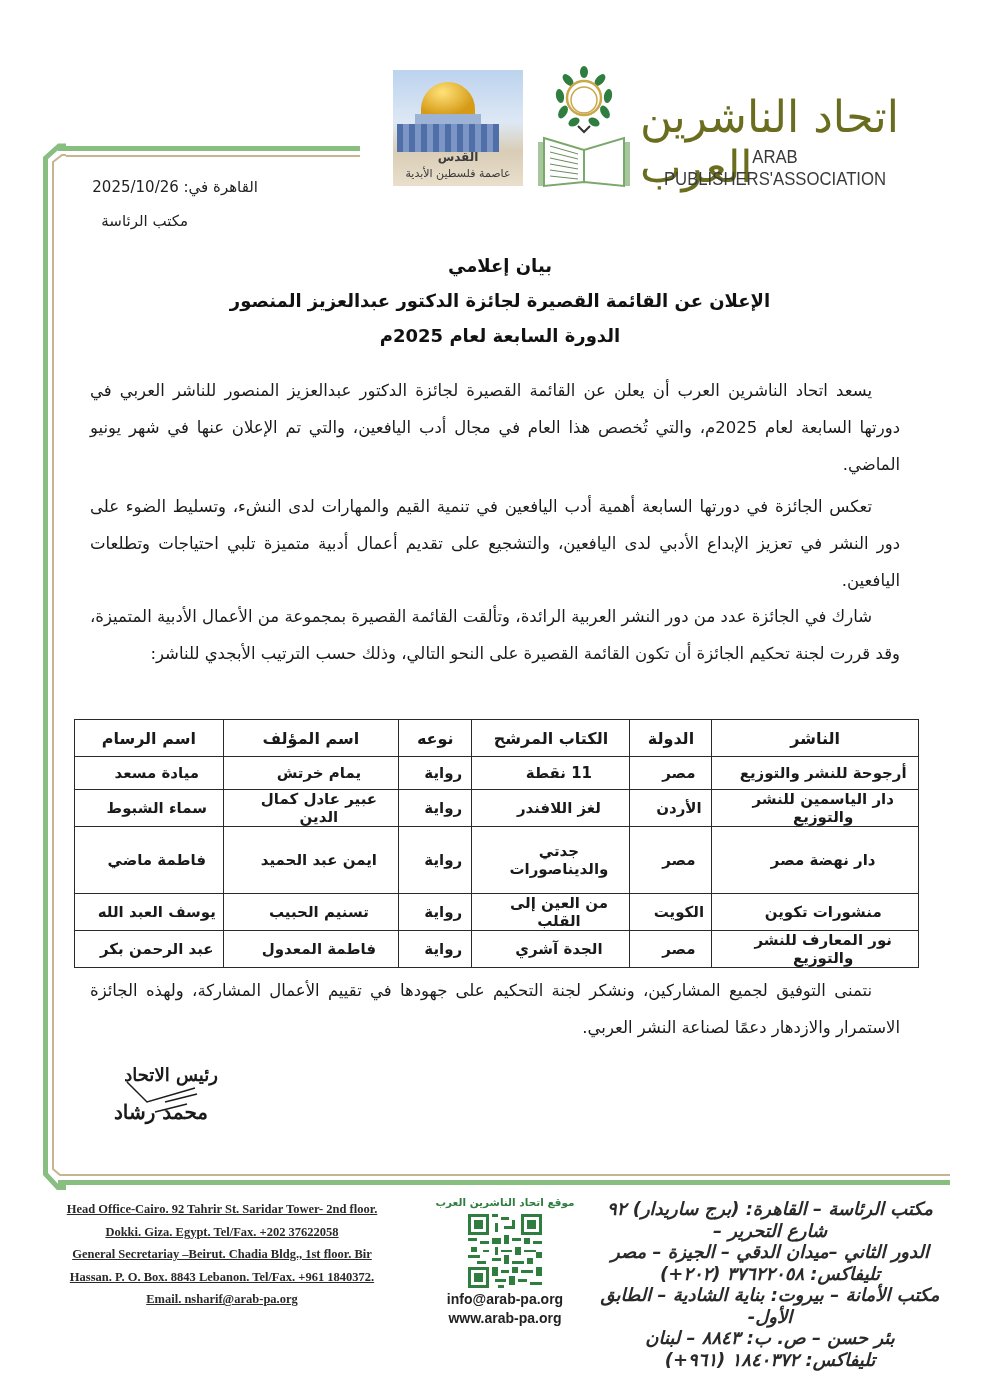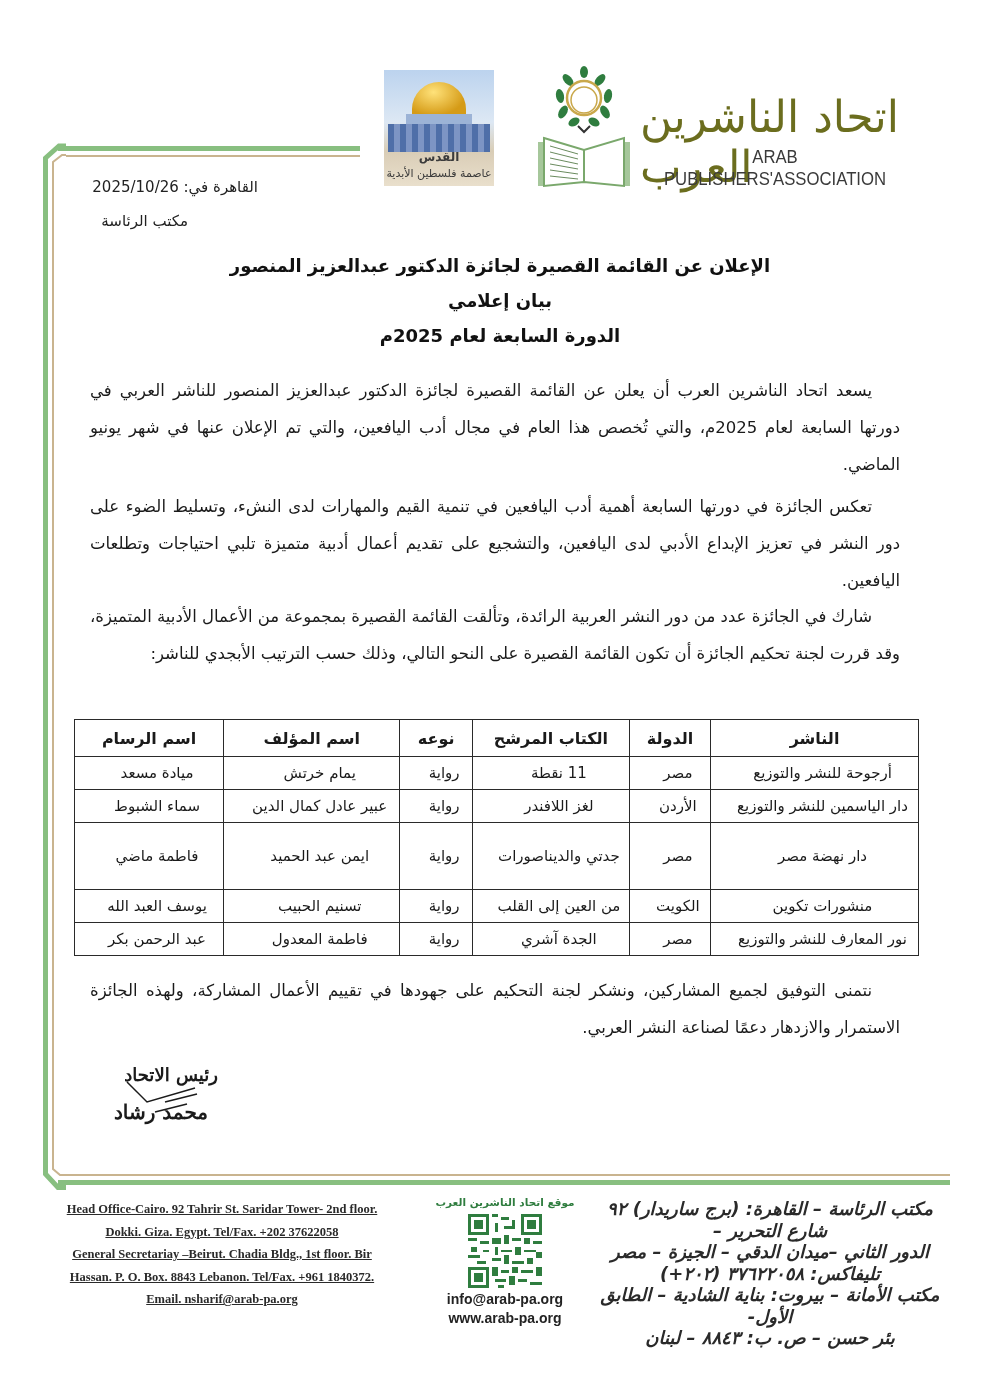--- a/index.html
+++ b/index.html
@@ -9,21 +9,21 @@
     .frame-top-green { position: absolute; left: 58px; top: 146px; width: 302px; height: 5px; background: #88bf80; }
     .frame-top-tan { position: absolute; left: 66px; top: 155px; width: 294px; height: 2px; background: #c9b48f; }
     .frame-left-green { position: absolute; left: 43px; top: 161px; width: 5px; height: 1009px; background: #88bf80; }
     .frame-left-tan { position: absolute; left: 52px; top: 165px; width: 2px; height: 1002px; background: #c9b48f; }
     .frame-corner-tl { position: absolute; left: 40px; top: 142px; width: 26px; height: 26px; }
     .frame-corner-bl { position: absolute; left: 40px; top: 1164px; width: 26px; height: 26px; }
     .frame-bottom-tan { position: absolute; left: 60px; top: 1174px; width: 890px; height: 2px; background: #c9b48f; }
     .frame-bottom-green { position: absolute; left: 58px; top: 1180px; width: 892px; height: 5px; background: #88bf80; }
 
     
-    .quds-badge { position: absolute; left: 384px; top: 70px; width: 110px; height: 116px; background: linear-gradient(#bcd3ee 0%, #dde8f4 45%, #d9cdb6 70%, #e9dfcc 100%); overflow: hidden; }
+    .quds-badge { position: absolute; left: 393px; top: 70px; width: 110px; height: 116px; background: linear-gradient(#bcd3ee 0%, #dde8f4 45%, #d9cdb6 70%, #e9dfcc 100%); overflow: hidden; padding-left: 20px; }
     .quds-dome { position: absolute; left: 28px; top: 12px; width: 54px; height: 34px; background: radial-gradient(ellipse at 40% 30%, #ffe27a, #d59b17 70%); border-radius: 27px 27px 2px 2px; }
     .quds-drum { position: absolute; left: 22px; top: 44px; width: 66px; height: 10px; background: #9cb3d6; }
     .quds-body { position: absolute; left: 4px; top: 54px; width: 102px; height: 28px; background: repeating-linear-gradient(90deg, #4f6fa8 0 6px, #7d95c4 6px 12px); }
     .quds-caption-1 { position: absolute; left: 0; right: 0; top: 80px; text-align: center; font-size: 12px; font-weight: bold; color: #3b3b3b; }
     .quds-caption-2 { position: absolute; left: 0; right: 0; top: 97px; text-align: center; font-size: 11px; color: #3b3b3b; }
 
     .apa-emblem { position: absolute; left: 538px; top: 64px; width: 92px; height: 124px; }
     .apa-title-ar { position: absolute; left: 640px; top: 92px; width: 270px; text-align: left; font-size: 44px; color: #6b6d1e; font-family: "DejaVu Serif", serif; letter-spacing: 1px; direction: rtl; line-height: 50px; }
     .apa-title-en { position: absolute; left: 630px; top: 146px; width: 290px; text-align: center; font-size: 19px; color: #3a3a3a; font-family: "Liberation Sans", sans-serif; letter-spacing: 0px; transform: scaleX(0.88); transform-origin: center; }
 
@@ -40,21 +40,21 @@
     .para-1 { top: 372px; }
     .para-2 { top: 488px; }
     .para-3 { top: 598px; }
     .para-4 { top: 972px; }
     .para .indent { display: inline-block; width: 28px; }
 
     
     .shortlist { position: absolute; left: 74px; top: 719px; width: 845px; border-collapse: collapse; direction: rtl; font-size: 15px; }
     .shortlist th, .shortlist td { border: 1.5px solid #2a2a2a; text-align: center; padding: 0 4px; }
     .shortlist th { font-weight: bold; font-size: 16px; height: 36px; }
-    .shortlist td { font-weight: normal; height: 32px; padding-left: 20px; }
+    .shortlist td { font-weight: bold; height: 32px; padding-left: 20px; }
     .shortlist tr.tall td { height: 66px; }
     .col-publisher { width: 217px; }
     .col-country { width: 74px; }
     .col-book { width: 155px; }
     .col-type { width: 66px; }
     .col-author { width: 182px; }
     .col-illustrator { width: 151px; }
 
     
     .sig-title { position: absolute; left: 108px; top: 1064px; width: 110px; text-align: right; direction: rtl; font-size: 18px; font-weight: bold; color: #1b1b1b; font-family: "DejaVu Serif", serif; }
@@ -123,22 +123,22 @@
   <rect x="0" y="78" width="5" height="44" fill="#a6c79b"></rect>
   <rect x="87" y="78" width="5" height="44" fill="#a6c79b"></rect>
 </svg>
 <div class="apa-title-ar">اتحاد الناشرين العرب</div>
 <div class="apa-title-en">ARAB PUBLISHERS'ASSOCIATION</div>
 
 <div class="meta meta-date">القاهرة في: 2025/10/26</div>
 <div class="meta meta-office">مكتب الرئاسة</div>
 
 <div class="titles">
+  <div>بيان إعلامي</div>
   <div>الإعلان عن القائمة القصيرة لجائزة الدكتور عبدالعزيز المنصور</div>
-  <div>بيان إعلامي</div>
   <div>الدورة السابعة لعام 2025م</div>
 </div>
 
 <div class="para para-1"><span class="indent"></span><span>يسعد اتحاد الناشرين العرب أن يعلن عن القائمة القصيرة لجائزة الدكتور عبدالعزيز المنصور للناشر العربي في دورتها السابعة لعام 2025م، والتي تُخصص هذا العام في مجال أدب اليافعين، والتي تم الإعلان عنها في شهر يونيو الماضي.</span></div>
 <div class="para para-2"><span class="indent"></span><span>تعكس الجائزة في دورتها السابعة أهمية أدب اليافعين في تنمية القيم والمهارات لدى النشء، وتسليط الضوء على دور النشر في تعزيز الإبداع الأدبي لدى اليافعين، والتشجيع على تقديم أعمال أدبية متميزة تلبي احتياجات وتطلعات اليافعين.</span></div>
 <div class="para para-3"><span class="indent"></span><span>شارك في الجائزة عدد من دور النشر العربية الرائدة، وتألقت القائمة القصيرة بمجموعة من الأعمال الأدبية المتميزة، وقد قررت لجنة تحكيم الجائزة أن تكون القائمة القصيرة على النحو التالي، وذلك حسب الترتيب الأبجدي للناشر:</span></div>
 
 <table class="shortlist">
   <thead>
     <tr>
@@ -265,13 +265,14 @@
   <span class="footer-link">info@arab-pa.org</span>
   <span class="footer-link">www.arab-pa.org</span>
 </div>
 
 <div class="footer-ar">
   <div>مكتب الرئاسة – القاهرة: (برج ساريدار) ٩٢ شارع التحرير –</div>
   <div>الدور الثاني –ميدان الدقي – الجيزة – مصر</div>
   <div>تليفاكس: ٣٧٦٢٢٠٥٨ (٢٠٢+)</div>
   <div>مكتب الأمانة – بيروت: بناية الشادية – الطابق الأول-</div>
   <div>بئر حسن – ص. ب: ٨٨٤٣ – لبنان</div>
+  <div>تليفاكس: ١٨٤٠٣٧٢ (٩٦١+)</div>
 </div>
 
 </body></html>

